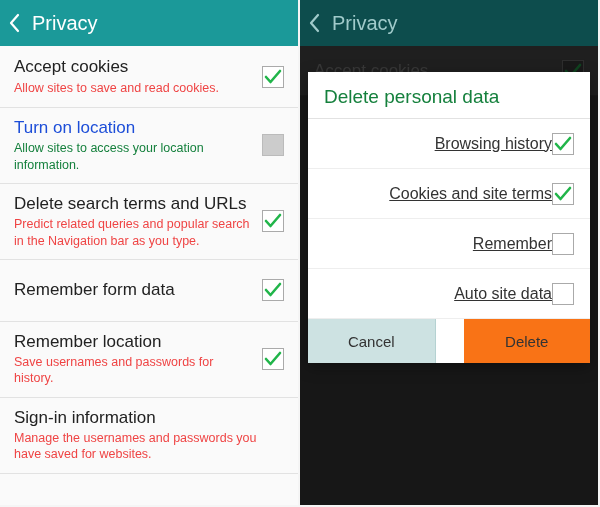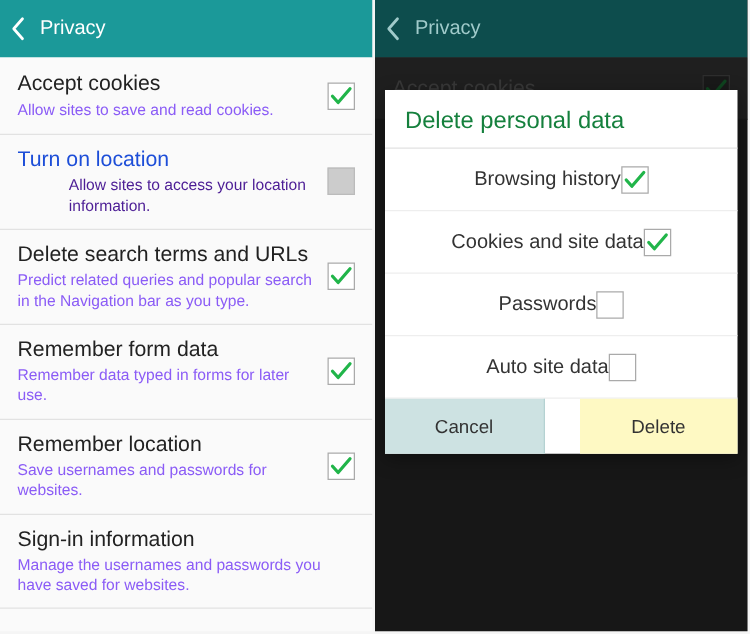--- a/index.html
+++ b/index.html
@@ -19,43 +19,43 @@
     position: relative;
     overflow: hidden;
   }
   .header {
     height: 46px;
     background: #1b9999;
     color: #fff;
     display: flex;
     align-items: center;
     padding: 0 8px;
-    font-size: 16px;
+    font-size: 20px;
     font-weight: 300;
   }
   .header .back {
     margin-right: 10px;
     display: flex;
     align-items: center;
   }
   .header .back svg { width: 14px; height: 20px; }
   .list { background: #fafafa; }
   .item {
     padding: 10px 14px 10px 14px;
     border-bottom: 1px solid #e2e2e2;
     display: flex;
     align-items: center;
     justify-content: space-between;
     min-height: 62px;
   }
   .item .text { flex: 1; padding-right: 8px; }
   .item .title { font-size: 17px; color: #222; line-height: 1.2; }
-  .item .sub { font-size: 12.5px; color: #8b5cf6; line-height: 1.3; margin-top: 2px; }
+  .item .sub { font-size: 12.5px; color: #ef4444; line-height: 1.3; margin-top: 2px; }
   .item.disabled .title { color: #1d4ed8; }
-  .item.disabled .sub { color: #4c1d95; margin-left: 41px; }
+  .item.disabled .sub { color: #15803d; }
   .check {
     width: 22px; height: 22px;
     border: 1.5px solid #aaa;
     background: #fff;
     display: flex; align-items: center; justify-content: center;
   }
   .check.disabled { background: #ccc; border-color: #bbb; }
   .check svg { width: 18px; height: 16px; }
 
   
@@ -91,39 +91,40 @@
     color: #15803d;
     font-size: 19px;
     border-bottom: 1px solid #e2e2e2;
   }
   .dialog-item {
     padding: 0 16px;
     height: 50px;
     border-bottom: 1px solid #eee;
     display: flex;
     align-items: center;
-    justify-content: center;
+    justify-content: flex-end;
     font-size: 16px;
     color: #333;
+    text-decoration: underline;
   }
   .dialog-buttons {
     display: flex;
     height: 44px;
     gap: 28px;
   }
   .dialog-buttons > div {
     flex: 1;
     display: flex;
     align-items: center;
     justify-content: center;
     font-size: 15px;
     color: #333;
   }
   .btn-cancel { background: #cde2e2; border-right: 1px solid #b5d2d2; }
-  .btn-delete { background: #fef9c3; text-align: right; }
+  .btn-delete { background: #f97316; text-align: right; }
 </style>
 </head>
 <body>
 
 <div class="panel">
   <div class="header">
     <span class="back">
       <svg viewBox="0 0 14 20">
           <path d="M10 2 L3 10 L10 18" stroke="#fff" stroke-width="2.2" fill="none" stroke-linecap="round" stroke-linejoin="round"></path>
         </svg>
@@ -162,33 +163,32 @@
       <div class="check">
         <svg viewBox="0 0 18 16">
             <path d="M2 8 L6.5 13 L16 2" stroke="#21b54a" stroke-width="2.6" fill="none" stroke-linecap="round" stroke-linejoin="round"></path>
           </svg>
       </div>
     </div>
 
     <div class="item">
       <div class="text">
         <div class="title">Remember form data</div>
-        <div class="sub">Remember data typed in forms for later use.</div>
       </div>
       <div class="check">
         <svg viewBox="0 0 18 16">
             <path d="M2 8 L6.5 13 L16 2" stroke="#21b54a" stroke-width="2.6" fill="none" stroke-linecap="round" stroke-linejoin="round"></path>
           </svg>
       </div>
     </div>
 
     <div class="item">
       <div class="text">
         <div class="title">Remember location</div>
-        <div class="sub">Save usernames and passwords for websites.</div>
+        <div class="sub">Save usernames and passwords for history.</div>
       </div>
       <div class="check">
         <svg viewBox="0 0 18 16">
             <path d="M2 8 L6.5 13 L16 2" stroke="#21b54a" stroke-width="2.6" fill="none" stroke-linecap="round" stroke-linejoin="round"></path>
           </svg>
       </div>
     </div>
 
     <div class="item">
       <div class="text">
@@ -228,30 +228,30 @@
       <span>Browsing history</span>
       <div class="check">
         <svg viewBox="0 0 18 16">
             <path d="M2 8 L6.5 13 L16 2" stroke="#21b54a" stroke-width="2.6" fill="none" stroke-linecap="round" stroke-linejoin="round"></path>
           </svg>
       </div>
     </div>
 
 
     <div class="dialog-item">
-      <span>Cookies and site data</span>
-      <div class="check">
-        <svg viewBox="0 0 18 16">
-            <path d="M2 8 L6.5 13 L16 2" stroke="#21b54a" stroke-width="2.6" fill="none" stroke-linecap="round" stroke-linejoin="round"></path>
-          </svg>
-      </div>
-    </div>
-
-    <div class="dialog-item">
-      <span>Passwords</span>
+      <span>Cookies and site terms</span>
+      <div class="check">
+        <svg viewBox="0 0 18 16">
+            <path d="M2 8 L6.5 13 L16 2" stroke="#21b54a" stroke-width="2.6" fill="none" stroke-linecap="round" stroke-linejoin="round"></path>
+          </svg>
+      </div>
+    </div>
+
+    <div class="dialog-item">
+      <span>Remember</span>
       <div class="check off">
         
       </div>
     </div>
 
     <div class="dialog-item">
       <span>Auto site data</span>
       <div class="check off">
         
       </div>

